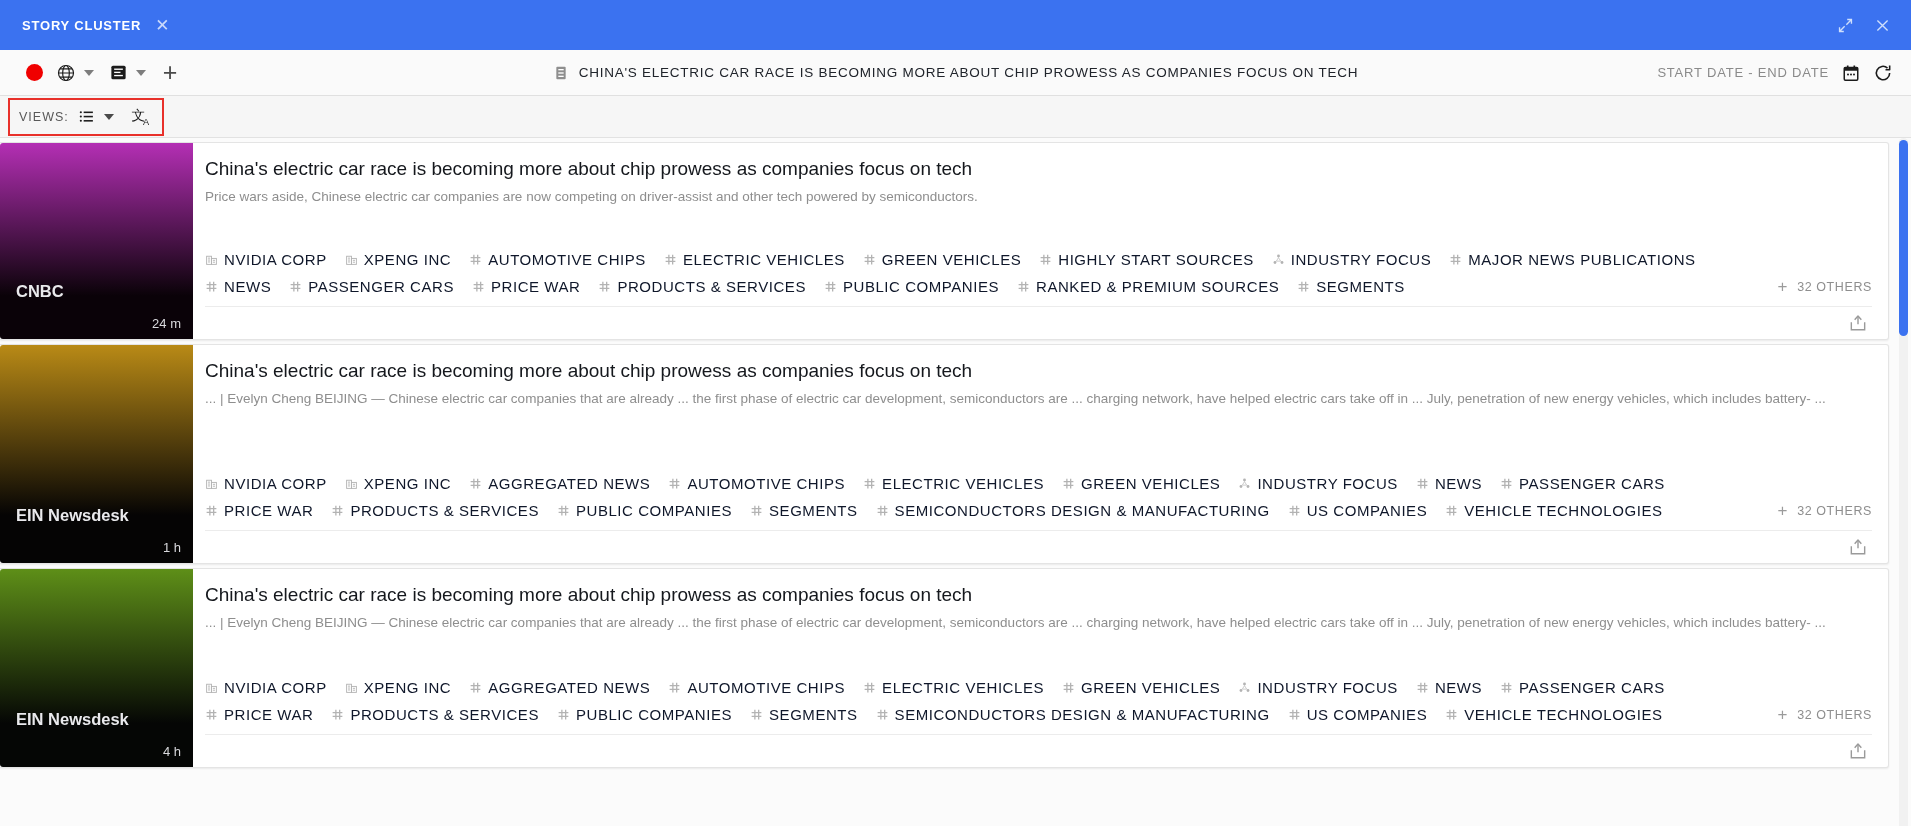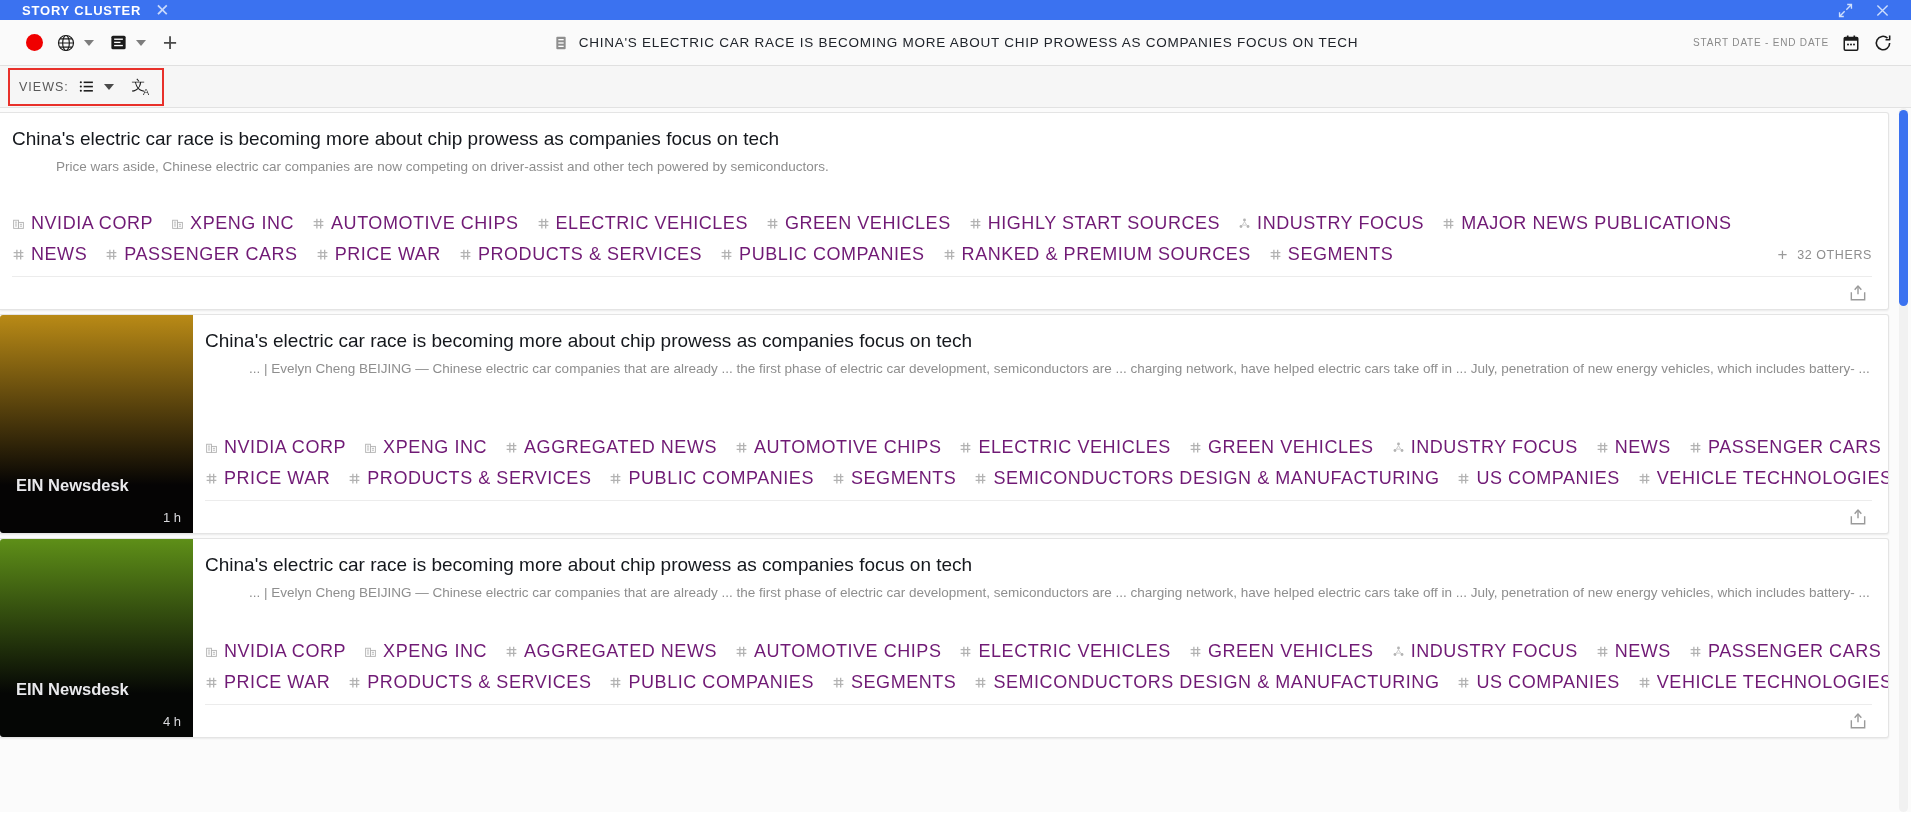--- a/index.html
+++ b/index.html
@@ -5,21 +5,21 @@
   * { box-sizing: border-box; margin: 0; padding: 0; }
   html, body {
     width: 1911px; height: 826px;
     font-family: "Liberation Sans", sans-serif;
     background: #ffffff;
     overflow: hidden;
   }
 
   
   .titlebar {
-    height: 20px;
+    height: 50px;
     background: #3b72f0;
     display: flex;
     align-items: stretch;
     position: relative;
   }
   .tab {
     background: #3b72f0;
     display: flex;
     align-items: center;
     gap: 14px;
@@ -90,21 +90,21 @@
     letter-spacing: 0.75px;
     color: #20242b;
     font-weight: 500;
   }
   .toolbar-right {
     margin-left: auto;
     display: flex; align-items: center; gap: 13px;
     z-index: 2;
   }
   .date-range {
-    font-size: 10px;
+    font-size: 13px;
     letter-spacing: 0.8px;
     color: #8a8a8a;
     cursor: pointer;
   }
 
   
   .viewsbar {
     height: 42px;
     background: #f6f6f6;
     border-bottom: 1px solid #e2e2e2;
@@ -182,38 +182,37 @@
     font-size: 19px;
     color: #15181d;
     font-weight: 400;
     line-height: 1.25;
     margin-bottom: 6px;
   }
   .card-desc {
     font-size: 13.5px;
     color: #8e8e8e;
     line-height: 1.55;
-    margin-left: 44px;
   }
   .tagzone { margin-top: auto; padding-bottom: 4px; }
   .tagrow {
     display: flex;
     align-items: center;
     flex-wrap: nowrap;
     gap: 18px;
     padding: 5px 0;
     white-space: nowrap;
   }
   .tag {
     display: inline-flex;
     align-items: center;
     gap: 6px;
-    font-size: 18px;
+    font-size: 15px;
     letter-spacing: 0.55px;
-    color: #701a75;
+    color: #0f172a;
     cursor: pointer;
   }
   .tag .ic { color: #b3b3b3; display: inline-flex; flex: 0 0 auto; }
   .others {
     margin-left: auto;
     display: inline-flex;
     align-items: center;
     gap: 9px;
     font-size: 12.5px;
     letter-spacing: 0.6px;
@@ -355,20 +354,24 @@
         <text x="0.5" y="15" font-family="'Liberation Sans',sans-serif" font-size="15" fill="#1b1b1b">文</text>
         <text x="13" y="20.5" font-family="'Liberation Sans',sans-serif" font-size="10" fill="#1b1b1b">A</text>
       </svg>
     </span>
   </div>
 </div>
 
 <div class="list">
   <div id="cards-container">
       <div class="card" style="height: 198px;">
+        <div class="thumb" style="background: linear-gradient(rgb(180, 47, 180) 0%, rgb(10, 2, 8) 78%);">
+          <div class="thumb-source">CNBC</div>
+          <div class="thumb-time">24 m</div>
+        </div>
         <div class="card-body">
           <div class="card-title">China's electric car race is becoming more about chip prowess as companies focus on tech</div>
           <div class="card-desc">Price wars aside, Chinese electric car companies are now competing on driver-assist and other tech powered by semiconductors.</div>
           <div class="tagzone">
             <div class="tagrow">
               <span class="tag">
                 <span class="ic">
                   <svg width="13" height="13" viewBox="0 0 24 24" fill="none" stroke="currentColor" stroke-width="1.7">
                     <rect x="3" y="6" width="9" height="15"></rect>
                     <rect x="12" y="10" width="9" height="11"></rect>

